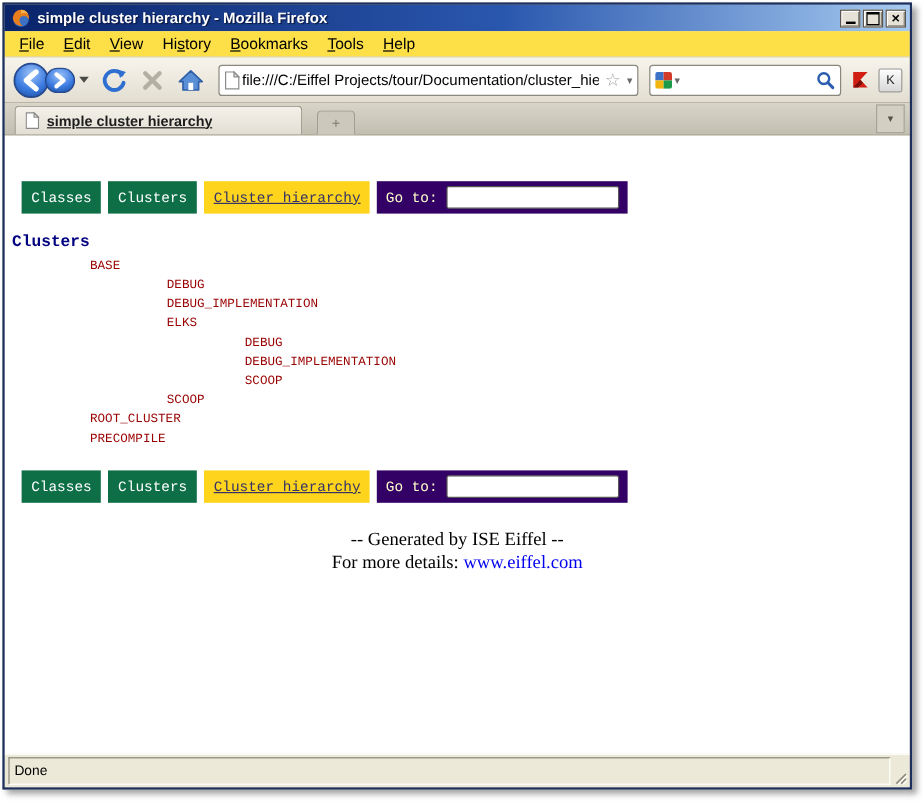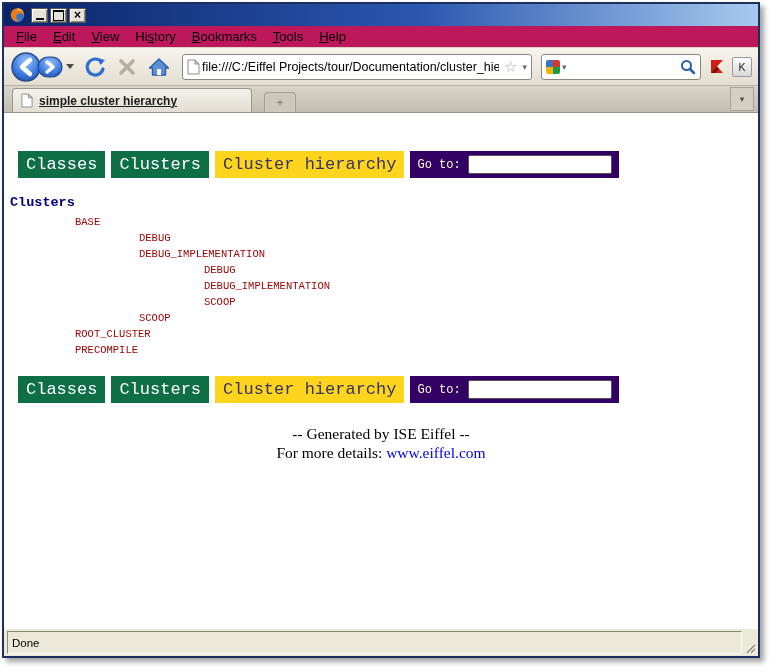--- a/index.html
+++ b/index.html
@@ -21,21 +21,21 @@
   .win-controls{display:flex;gap:2px;}
   .wbtn{width:17px;height:15px;background:#E6E2D8;border:1px solid #5a5751;
         box-shadow:inset 1px 1px 0 #fff,inset -1px -1px 0 #8a867c;
         display:flex;align-items:center;justify-content:center;
         font-size:11px;line-height:1;padding:0;font-family:"Liberation Sans",sans-serif;}
   .glyph-min{width:8px;height:2px;background:#000;margin-top:8px;}
   .glyph-max{width:9px;height:8px;border:1px solid #000;border-top-width:2px;}
   .glyph-close{font-weight:bold;font-size:12px;color:#000;margin-top:-1px;}
 
   .menubar{height:21px;flex:0 0 21px;display:flex;align-items:center;
-           background:#be185d;padding:0 4px;border-bottom:1px solid #d9d5c9;}
+           background:#fde047;padding:0 4px;border-bottom:1px solid #d9d5c9;}
   .menu-item{font-size:13px;color:#000;padding:2px 8px;white-space:nowrap;}
   .menu-item u{text-decoration:underline;}
 
   .navbar{height:37px;flex:0 0 37px;display:flex;align-items:center;
           background:linear-gradient(#f7f4ec,#e3ded1);padding:0 6px;
           border-bottom:1px solid #b7b3a6;}
   .backfwd{display:flex;align-items:center;margin-right:10px;}
   .fwd-pill{margin-left:-5px;}
   .dd-arrow{width:0;height:0;border-left:4px solid transparent;border-right:4px solid transparent;
             border-top:5px solid #4a4a46;margin-left:3px;}
@@ -73,24 +73,24 @@
           display:flex;align-items:center;justify-content:center;color:#55524a;
           font-size:9px;margin-bottom:1px;}
 
   
   .content{flex:1;background:#fff;overflow:hidden;position:relative;}
   .page-header{margin-top:9px;text-align:center;font-family:"Liberation Serif",serif;
                font-size:16px;color:#000;}
   .btn-row{display:flex;align-items:stretch;margin:38px 0 0 14px;gap:6px;height:27px;}
   .row2{margin-top:18px;}
   .nav-btn{display:flex;align-items:center;padding:0 8px;
-           font-family:"Liberation Mono","DejaVu Sans Mono",monospace;font-size:17px;
+           font-family:"Liberation Mono","DejaVu Sans Mono",monospace;font-size:12px;
            border:none;cursor:pointer;}
   .btn-green{background:#0E6F47;color:#ffffff;}
-  .btn-yellow{background:#FFD41C;color:#333366;}
+  .btn-yellow{background:#FFD41C;color:#333366;text-decoration:underline;}
   .goto-panel{display:flex;align-items:center;background:#330066;padding:0 7px;}
   .goto-label{color:#FFFFCC;font-family:"Liberation Mono","DejaVu Sans Mono",monospace;
               font-size:12px;margin-right:7px;white-space:nowrap;}
   .goto-input{width:138px;height:17px;border:1px solid #555;border-radius:2px;
               font-size:12px;font-family:"Liberation Sans",sans-serif;padding:0 2px;outline:none;}
   .clusters-heading{margin:17px 0 4px 6px;color:#000080;font-weight:bold;
                     font-family:"Liberation Mono","DejaVu Sans Mono",monospace;font-size:13.5px;}
   .tree{padding-left:6px;}
   .tree-row{height:16px;line-height:16px;color:#990000;font-weight:normal;
             font-family:"Liberation Mono","DejaVu Sans Mono",monospace;font-size:10.5px;
@@ -113,20 +113,21 @@
 <body>
 
 <div class="window">
 
   <div class="titlebar">
     <svg class="ff-icon" viewBox="0 0 17 17">
       <circle cx="8.5" cy="8.7" r="6.6" fill="#3b72c6"></circle>
       <path d="M8.5 1.2 C13 1.2 15.6 5 15.2 9.2 C14 6.3 10.6 5.6 8.9 6.8 C6.3 8.5 7 12.3 9.8 14.6 C5.3 14.9 1.6 11.5 1.7 7.6 A6.9 6.9 0 0 1 8.5 1.2 Z" fill="#e87d1e"></path>
       <path d="M8.5 1.2 C11 1.2 13.4 2.5 14.6 4.8 C12.5 3.4 9.9 3.6 8.6 4.6 Z" fill="#f4b24a"></path>
     </svg>
+    <span class="title-text">simple cluster hierarchy - Mozilla Firefox</span>
     <span class="win-controls">
       <button class="wbtn">
           <span class="glyph-min"></span>
         </button>
       <button class="wbtn">
           <span class="glyph-max"></span>
         </button>
       <button class="wbtn">
           <span class="glyph-close">×</span>
         </button>
@@ -235,20 +236,21 @@
         <input class="goto-input" type="text" value="" style="">
       </span>
     </div>
 
     <div class="clusters-heading">Clusters</div>
 
     <div class="tree">
       <div class="tree-row lvl1">BASE</div>
       <div class="tree-row lvl2">DEBUG</div>
       <div class="tree-row lvl2">DEBUG_IMPLEMENTATION</div>
+      <div class="tree-row lvl2">ELKS</div>
       <div class="tree-row lvl3">DEBUG</div>
       <div class="tree-row lvl3">DEBUG_IMPLEMENTATION</div>
       <div class="tree-row lvl3">SCOOP</div>
       <div class="tree-row lvl2">SCOOP</div>
       <div class="tree-row lvl1">ROOT_CLUSTER</div>
       <div class="tree-row lvl1">PRECOMPILE</div>
     </div>
 
     <div class="btn-row row2">
       <button class="nav-btn btn-green">Classes</button>

